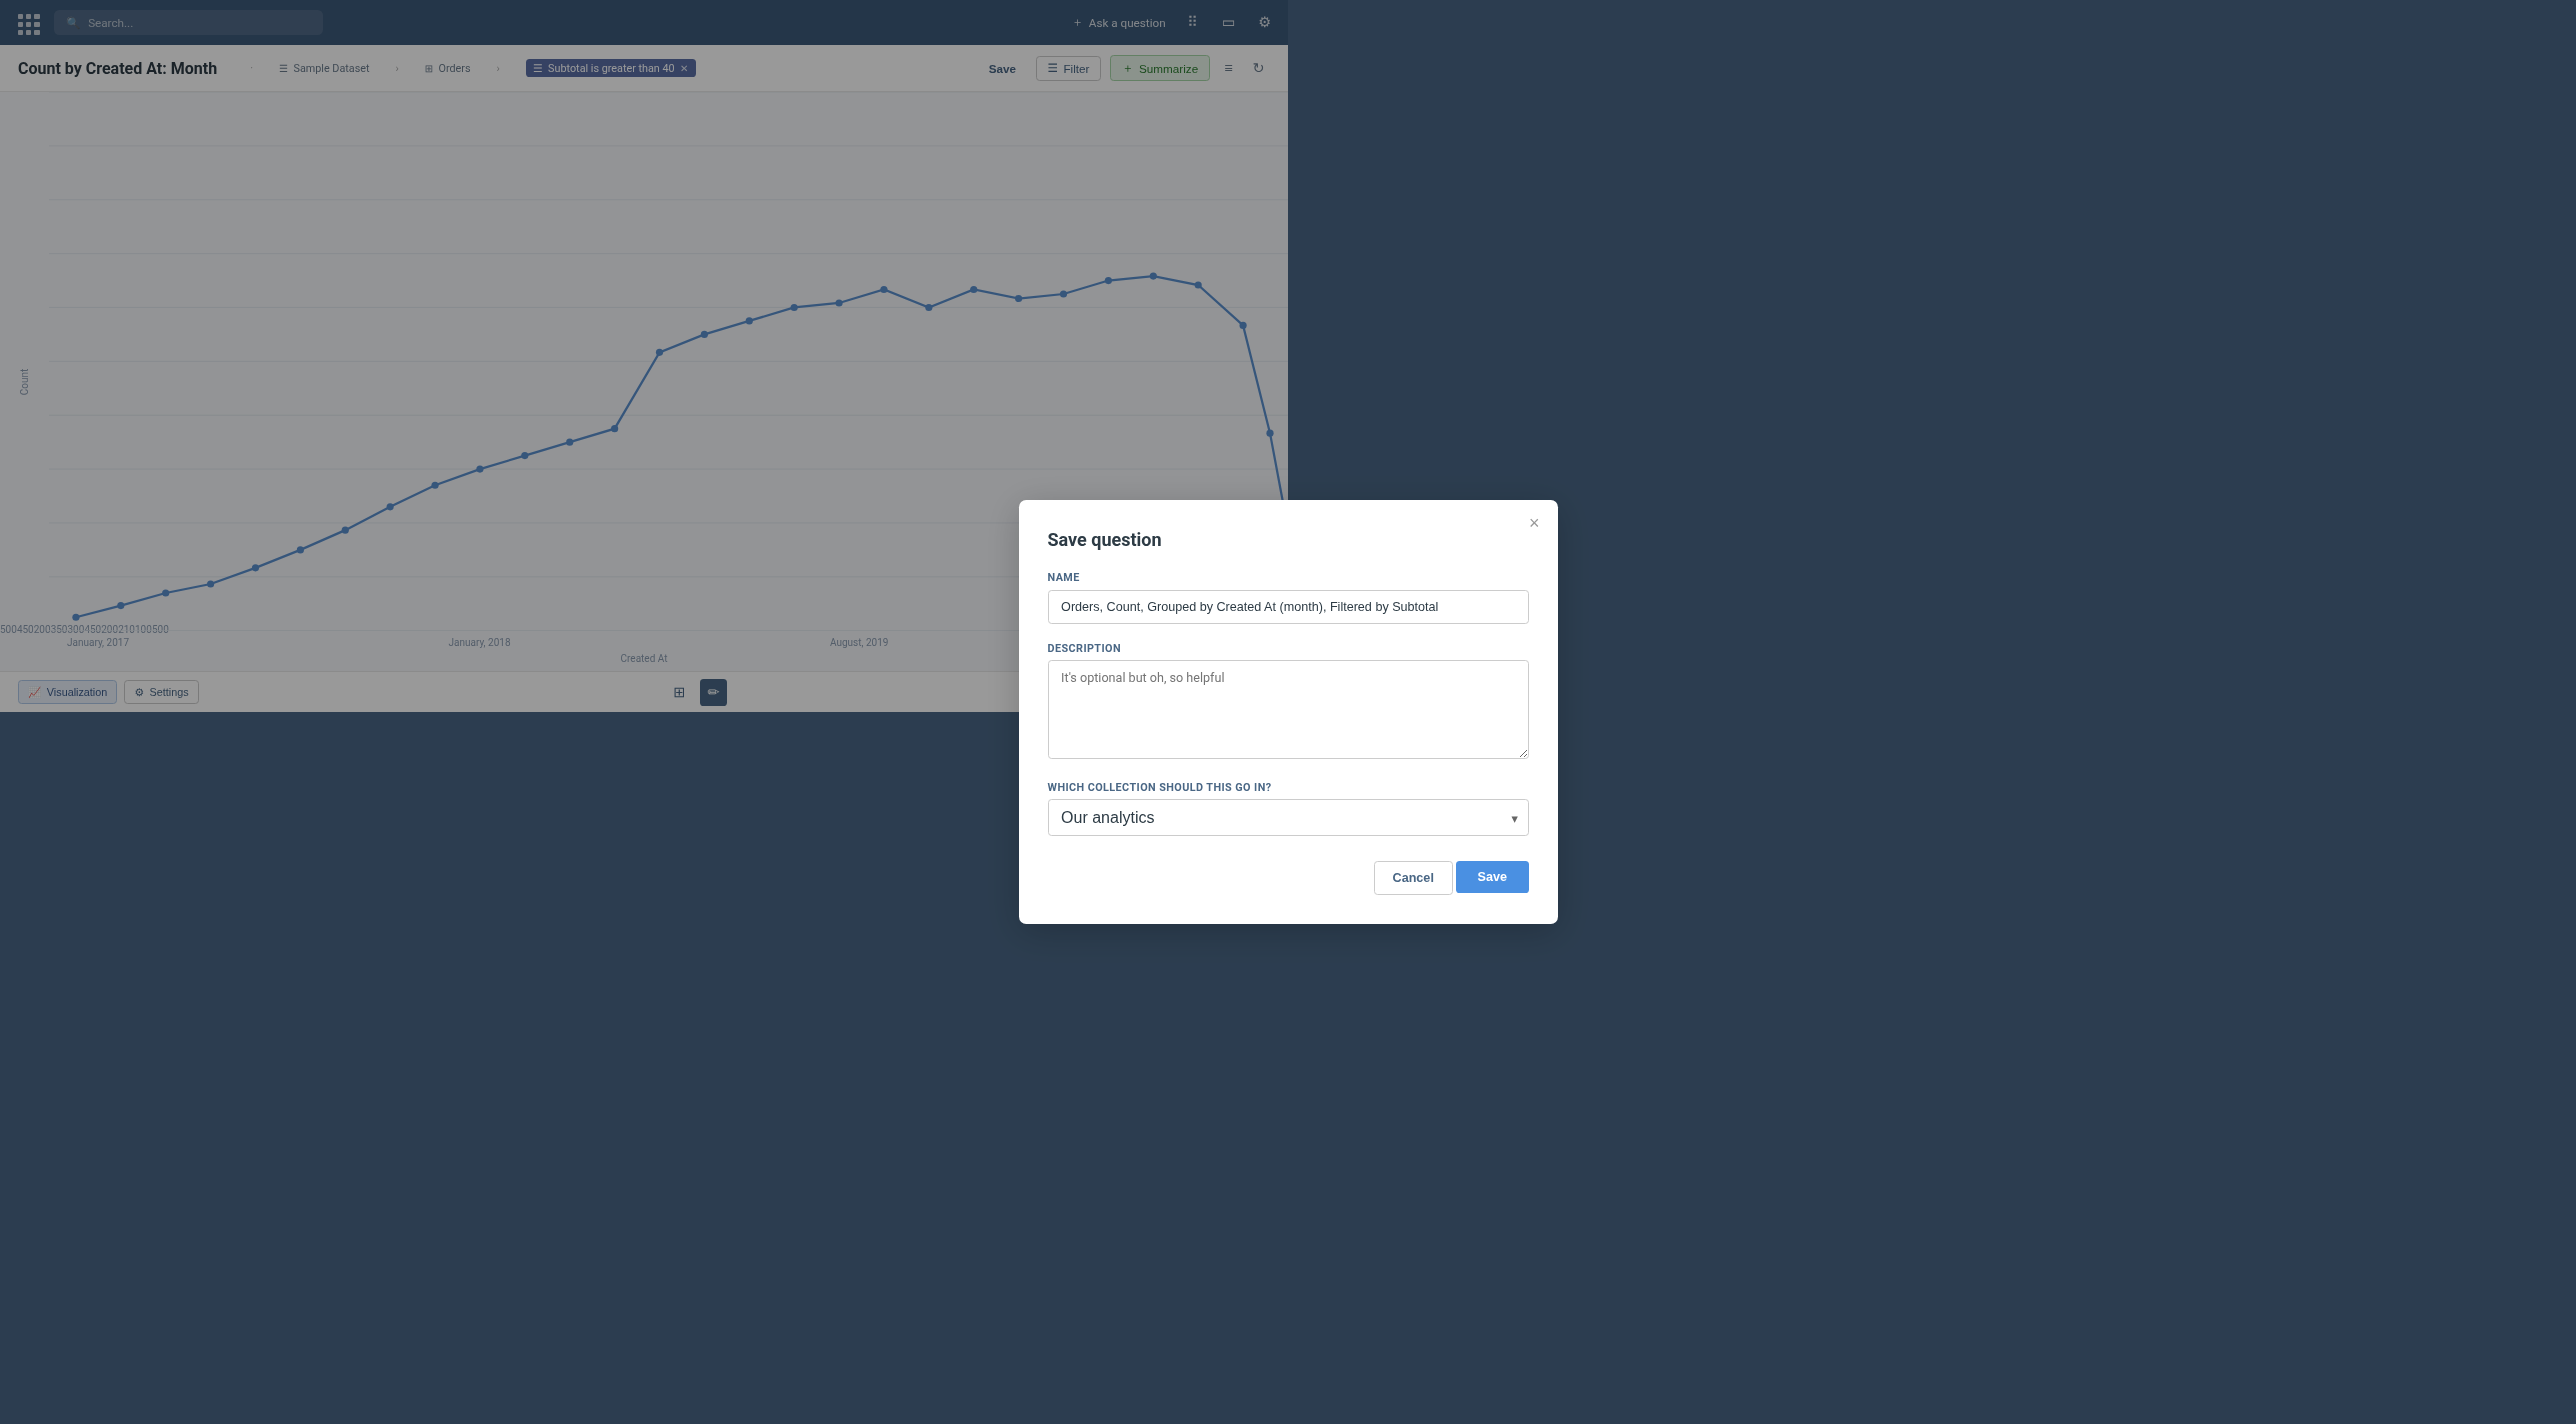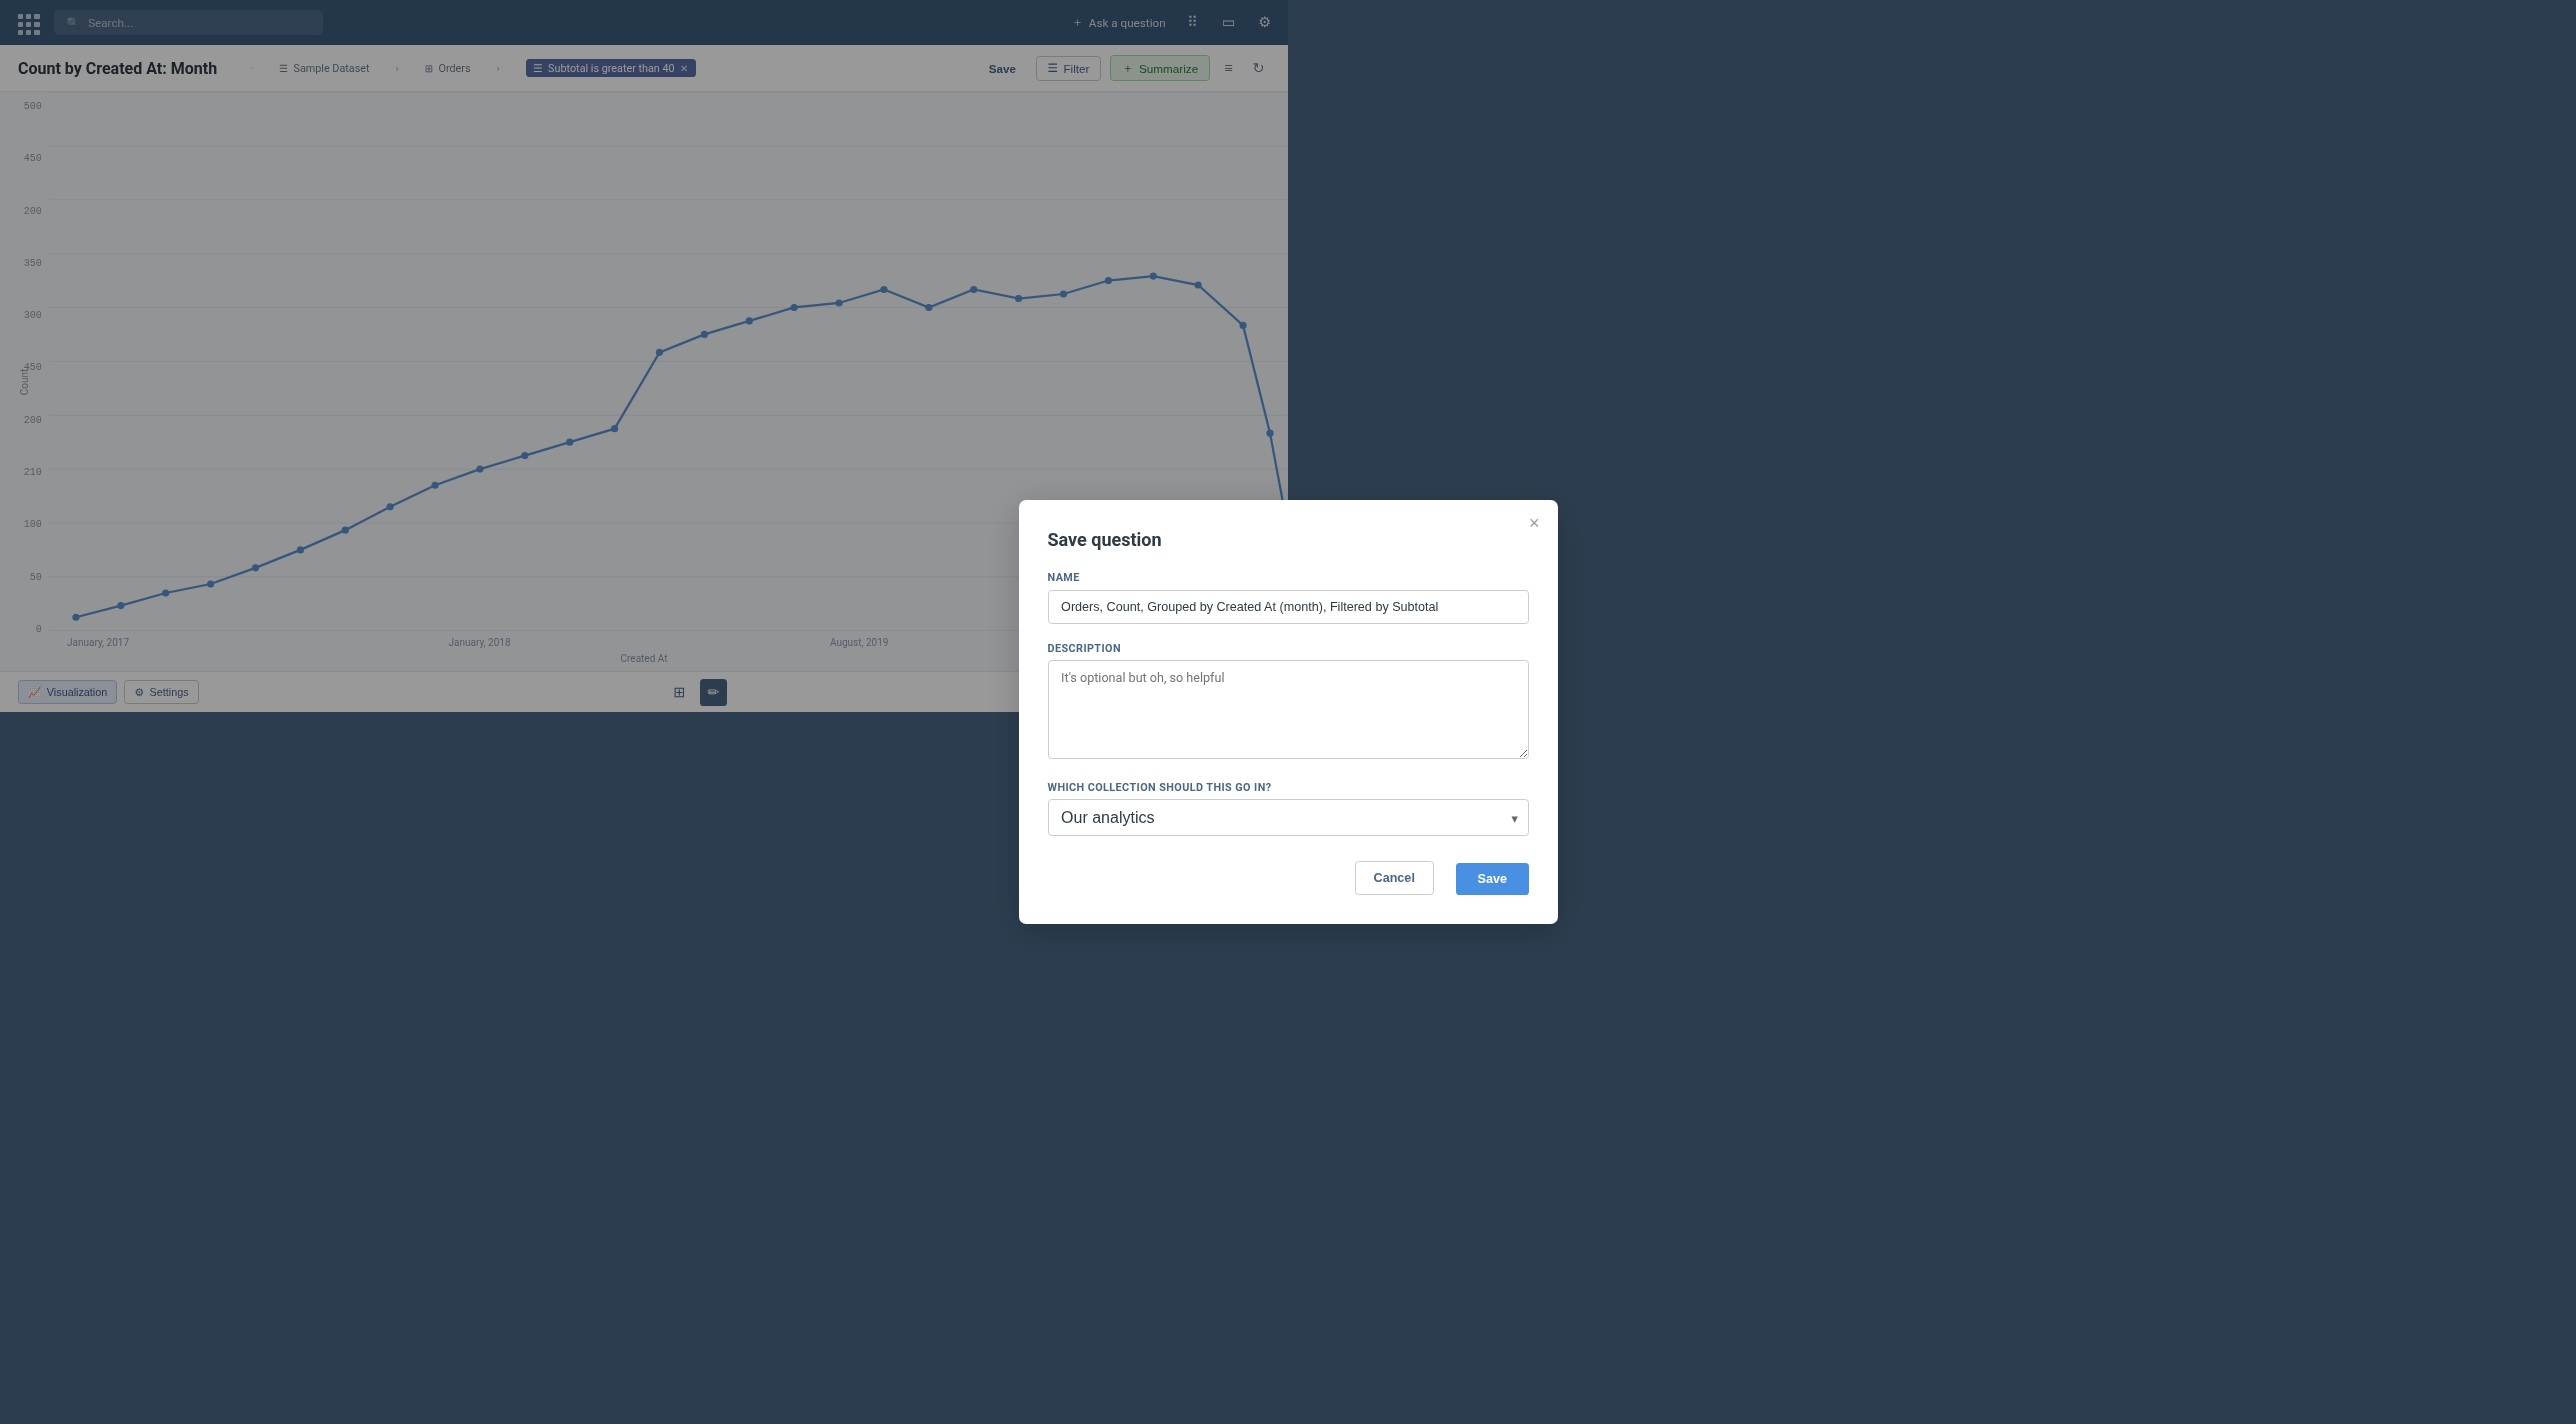--- a/index.html
+++ b/index.html
@@ -130,24 +130,23 @@
       background: #f5f7fa;
       position: relative;
       height: calc(712px - 45px - 47px - 41px);
     }
 
     
     .y-axis {
       position: absolute;
       left: 0; top: 0; bottom: 27px;
       width: 49px;
-      display: flex; flex-direction: column; justify-content: space-between;
+      display: flex; flex-direction: row; justify-content: space-between;
       align-items: flex-end;
       padding: 9px 7.2px 9px 0;
-      font-family: Liberation Mono, monospace;
     }
     .y-label {
       font-size: 10px;
       color: #8a9bb0;
     }
     .y-axis-title {
       position: absolute;
       left: 10.8px; top: 50%;
       transform: translateY(-50%) rotate(-90deg);
       font-size: 10px;
@@ -303,22 +302,22 @@
       right: 10.8px;
       top: 50%;
       transform: translateY(-50%);
       color: #666;
       pointer-events: none;
       font-size: 12.6px;
     }
     .modal-footer {
       display: flex;
       justify-content: flex-end;
-      gap: 22px;
-      align-items: flex-end;
+      gap: 3px;
+      align-items: flex-start;
     }
     .btn-cancel {
       background: transparent;
       border: 0.9px solid #ccc;
       border-radius: 3.6px;
       padding: 9px 18px;
       font-size: 12.6px;
       color: #4a6785;
       cursor: pointer;
       font-weight: 600;

